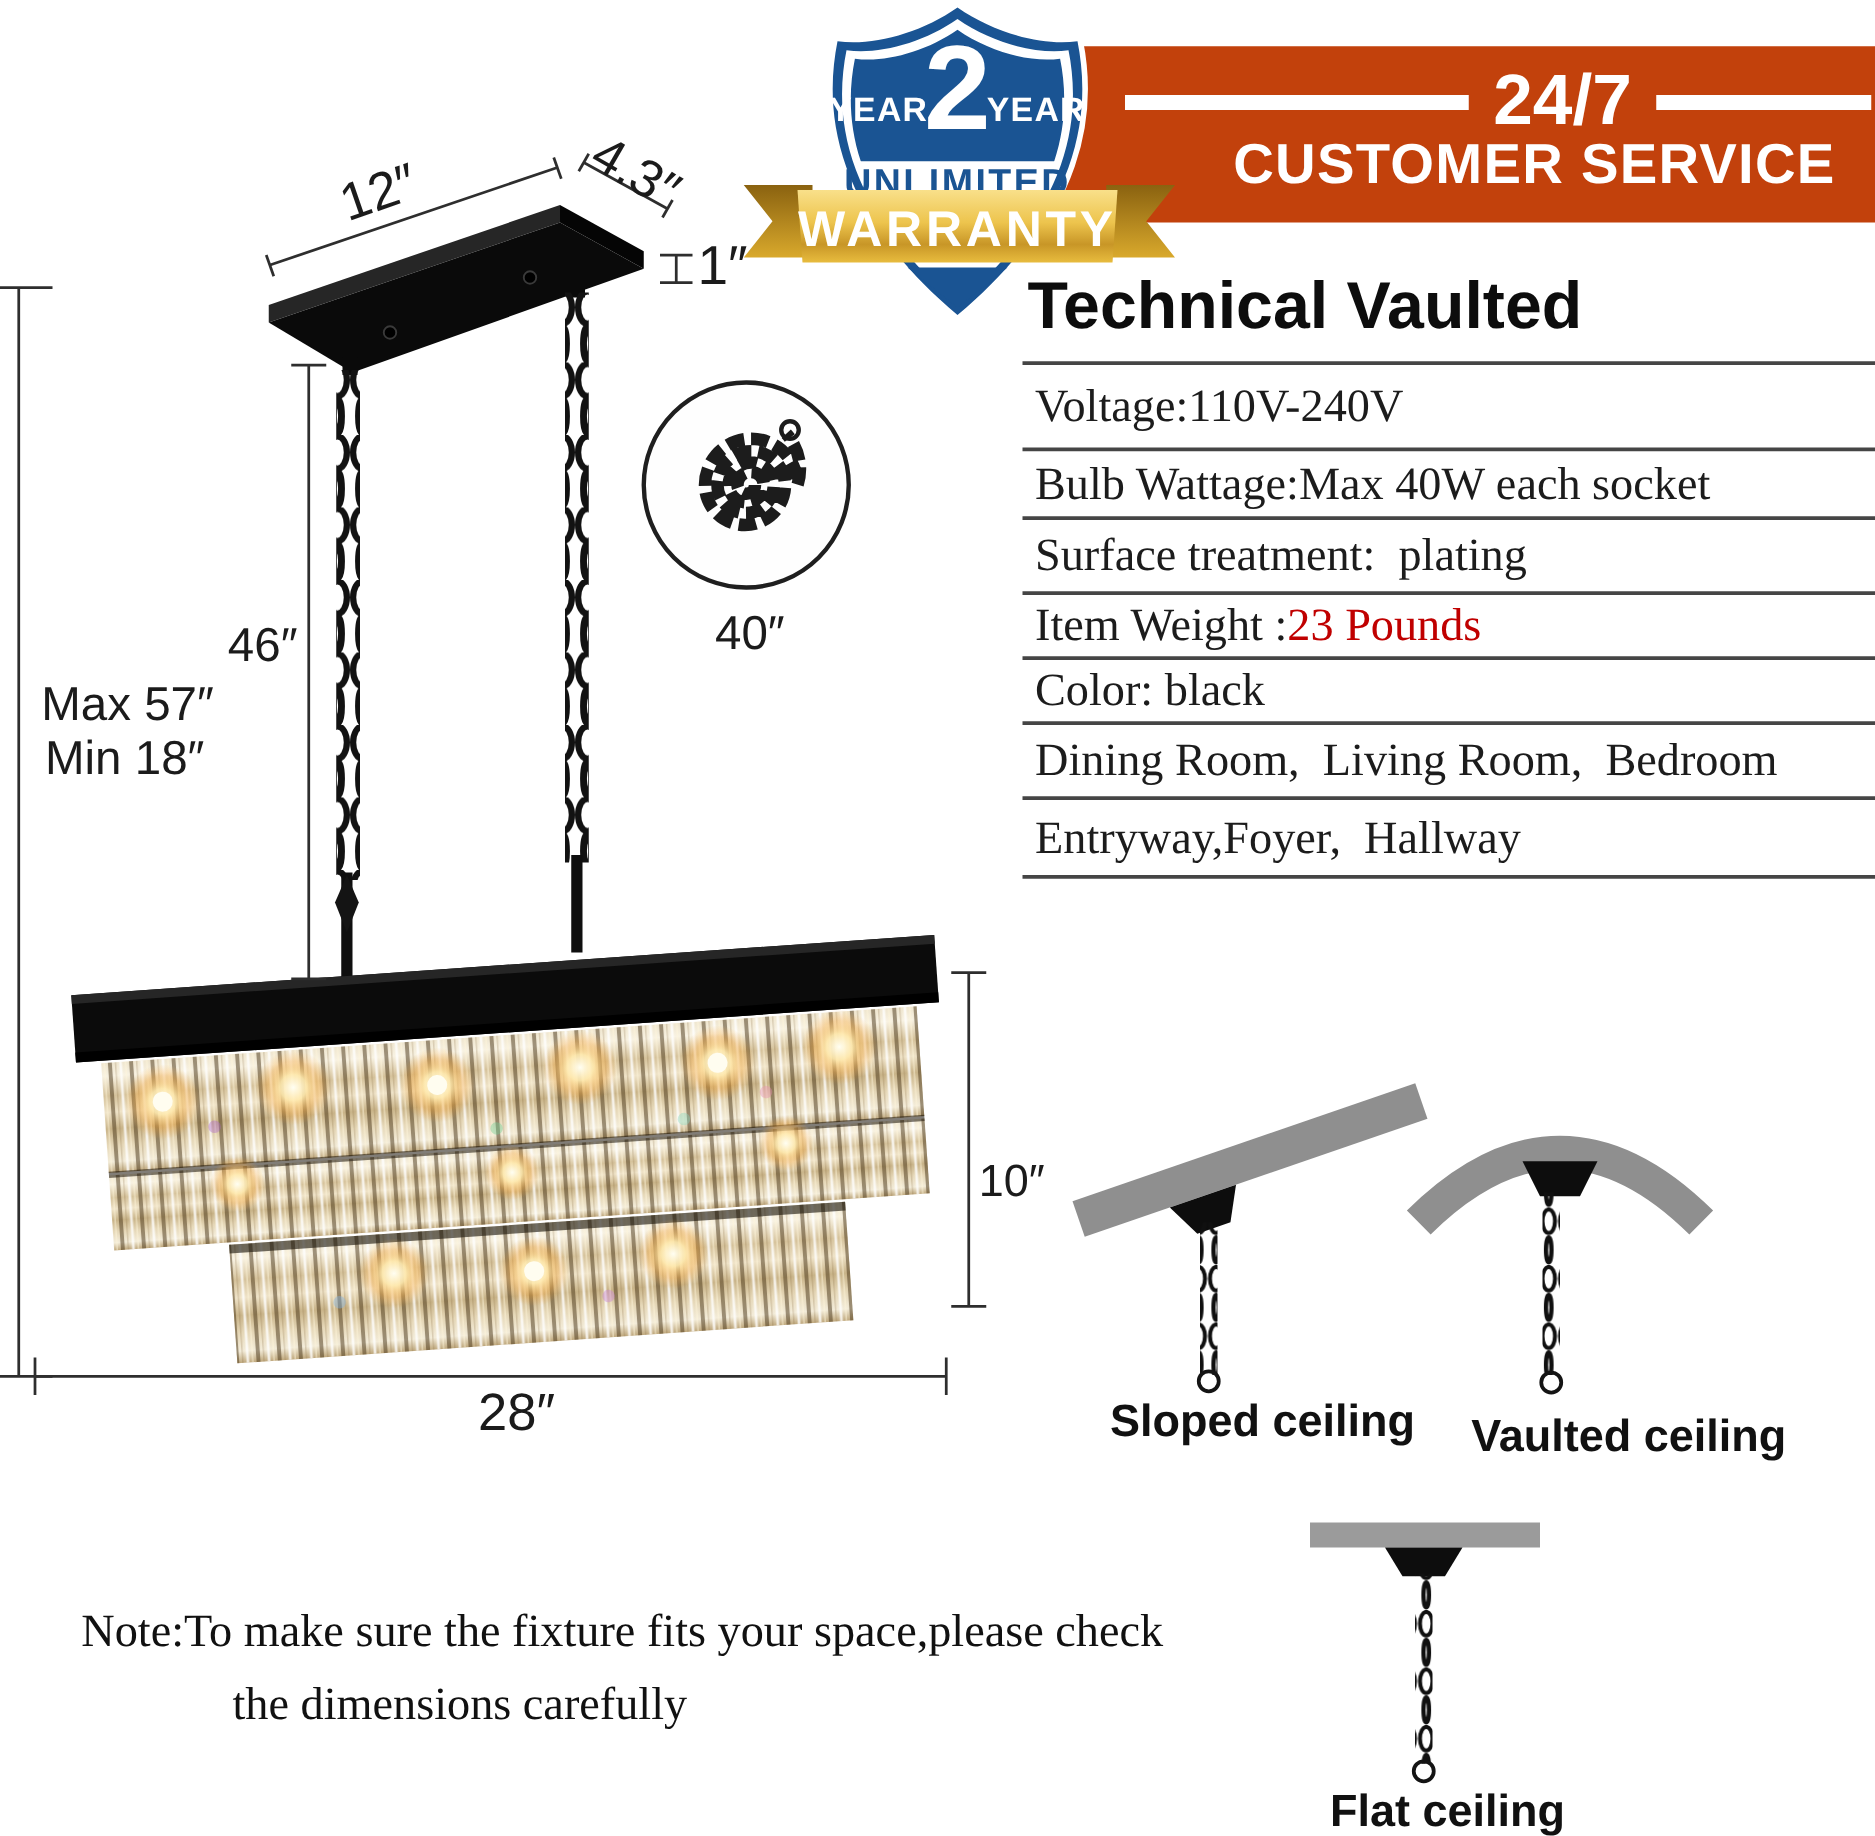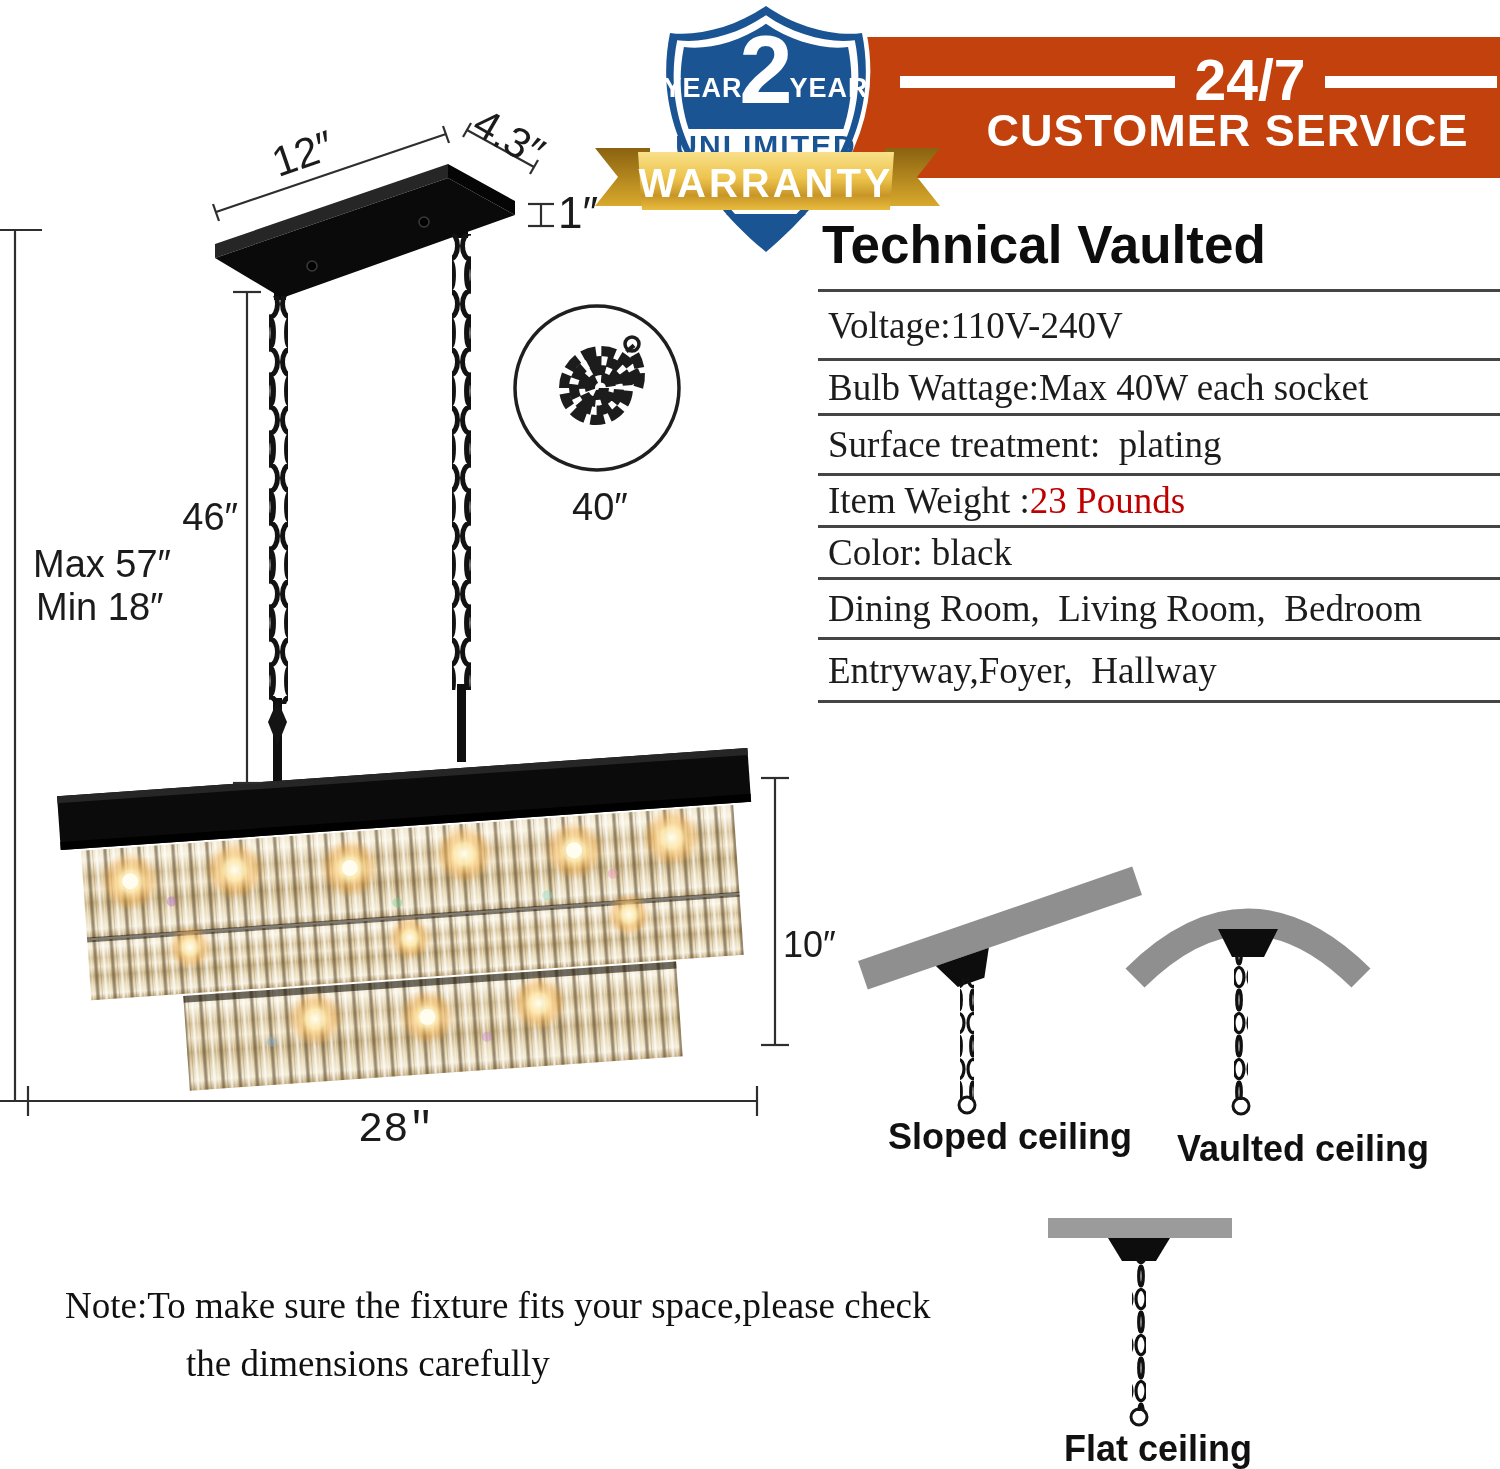--- a/index.html
+++ b/index.html
@@ -19,21 +19,21 @@
   
   .dim{position:absolute;z-index:4;font-size:38px;color:#1b1b1b;white-space:nowrap;}
   .dim-12{left:272px;top:130px;transform:rotate(-19deg);font-size:42px;}
   .dim-43{left:472px;top:114px;transform:rotate(30deg);font-size:42px;}
   .dim-1{left:558px;top:188px;font-size:44px;}
   .dim-46{left:166px;top:496px;width:72px;text-align:right;}
   .dim-max{left:33px;top:543px;}
   .dim-min{left:36px;top:586px;}
   .dim-40{left:572px;top:486px;width:76px;text-align:left;}
   .dim-10{left:783px;top:884px;font-size:36px;margin-top:40px;}
-  .dim-28{left:358px;top:1106px;width:86px;text-align:left;font-size:42px;font-family:Liberation Mono, monospace;}
+  .dim-28{left:358px;top:1106px;width:86px;text-align:right;font-size:42px;}
   
   .mlabel{position:absolute;z-index:4;font-size:36px;font-weight:bold;color:#111;
           text-align:center;white-space:nowrap;}
   .m-sloped{left:888px;top:1116px;width:190px;}
   .m-vaulted{left:1165px;top:1128px;width:195px;margin-left:12px;}
   .m-flat{left:1064px;top:1428px;width:160px;}
   
   .ttitle{position:absolute;left:822px;top:214px;z-index:4;font-size:53px;font-weight:bold;
           color:#0d0d0d;letter-spacing:0;}
   .ttable{position:absolute;left:818px;top:289px;width:682px;z-index:4;border-top:3px solid #454545;}

